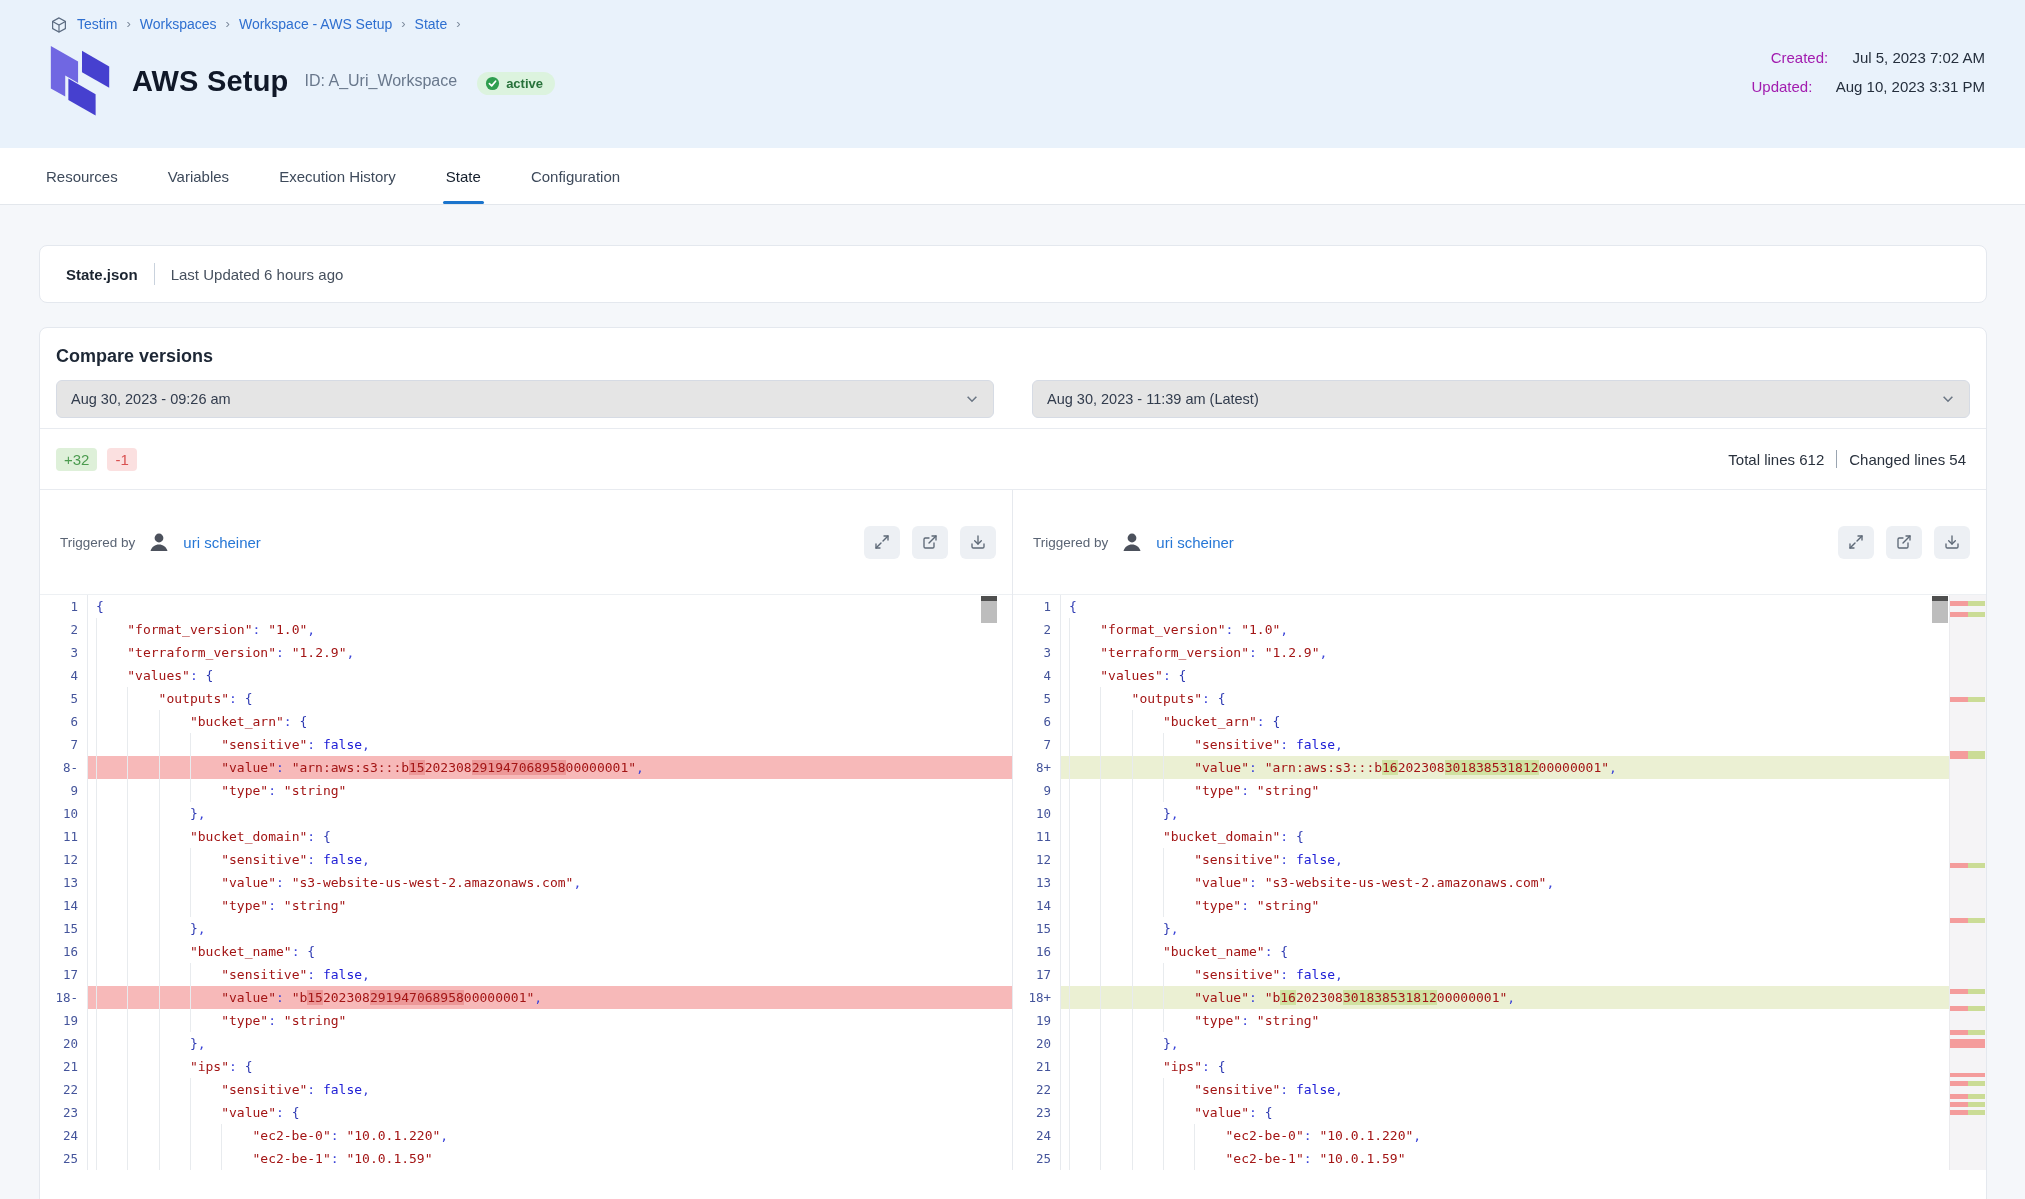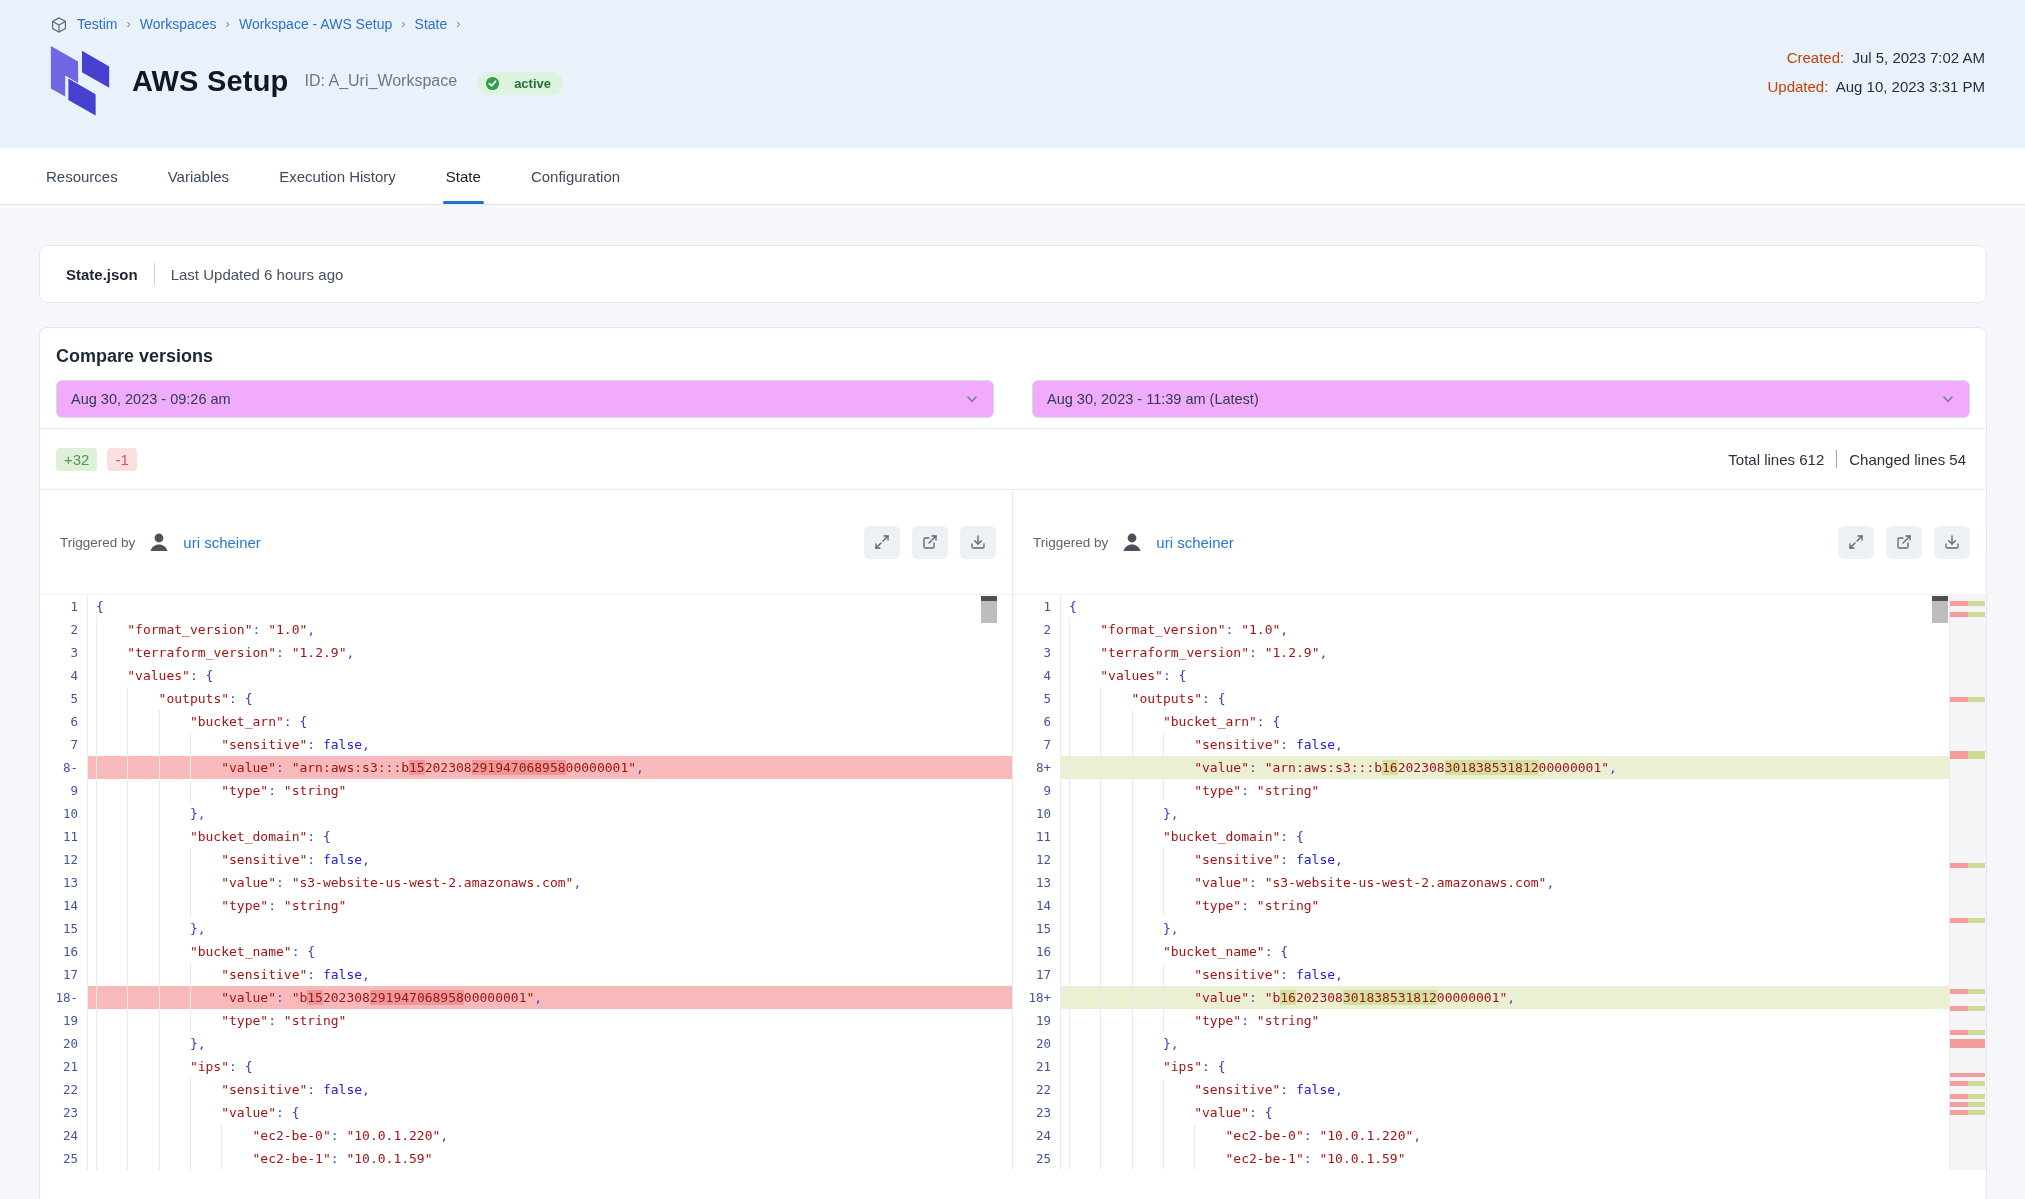--- a/index.html
+++ b/index.html
@@ -12,46 +12,46 @@
   
   .topbar { background:#e9f2fb; height:148px; padding:16px 40px 0 50px; }
   .breadcrumb { display:flex; align-items:flex-start; gap:9px; font-size:14px; }
   .bc-cube { width:18px; height:18px; stroke:#5b6b80; fill:none; stroke-width:1.6; }
   .bc-link { color:#2e6fd0; text-decoration:none; cursor:pointer; }
   .bc-sep { color:#7d8b9d; font-size:13px; }
   .header-row { display:flex; align-items:center; margin-top:10px; }
   .tf-logo { width:62px; height:72px; margin-right:20px; margin-top:2px; }
   .ws-title { font-size:29px; font-weight:600; color:#101828; margin:0; letter-spacing:.2px; }
   .ws-id { font-size:16px; color:#69788c; margin-left:16px; }
-  .badge-active { display:inline-flex; align-items:center; gap:14px; background:#dcf3de;
+  .badge-active { display:inline-flex; align-items:center; gap:6px; background:#dcf3de;
     border-radius:12px; padding:4px 12px 4px 8px; margin-left:20px; margin-top:4px;
     font-size:13px; font-weight:700; color:#27713a; }
   .meta { margin-left:auto; text-align:right; font-size:15px; margin-top:-6px; }
   .meta-row { margin-bottom:12px; }
-  .meta-label { color:#c2410c; margin-right:4px;text-align:right; }
+  .meta-label { color:#a21caf; margin-right:20px;text-align:right; }
   .meta-value { color:#252f3d; }
   
   .tabbar { background:#fff; height:57px; display:flex; gap:50px; padding-left:46px;
     border-bottom:1px solid #e3e7ec; }
   .tab { display:flex; align-items:center; font-size:15px; color:#3e4a5b; position:relative; cursor:pointer; }
   .tab.active { color:#141e2c; }
   .tab.active::after { content:""; position:absolute; left:-3px; right:-3px; bottom:0;
     height:3px; background:#1b74cc; border-radius:2px; }
   
   .card { background:#fff; border:1px solid #e4e8ee; border-radius:8px; margin:0 38px 0 39px; }
   .card-state { margin-top:40px; height:58px; display:flex; align-items:center; padding:0 26px; }
   .state-name { font-size:15px; font-weight:700; color:#1b2430; }
   .vsep { width:1px; height:22px; background:#c9d2dd; margin:0 16px; }
   .state-updated { font-size:15px; color:#46505e; }
   .card-diff { margin-top:24px; height:900px; overflow:hidden; }
   
   .compare { padding:18px 16px 0 16px; }
   .compare-title { font-size:18px; font-weight:700; color:#1d2735; }
   .selects { display:flex; gap:38px; margin-top:13px; margin-bottom:10px; }
-  .select { flex:1; height:38px; border:1px solid #d6dbe4; border-radius:6px; background:#f0abfc;
+  .select { flex:1; height:38px; border:1px solid #d6dbe4; border-radius:6px; background:#e5e5e5;
     display:flex; align-items:center; padding:0 14px; font-size:14.5px; color:#323c4d; cursor:pointer; }
   .chev { margin-left:auto; width:14px; height:14px; stroke:#6b7684; fill:none; stroke-width:1.8; }
   
   .stats { border-top:1px solid #e8ebf0; border-bottom:1px solid #e8ebf0; height:62px;
     display:flex; align-items:center; padding:0 20px 0 16px; }
   .chip { font-size:15px; border-radius:4px; padding:3px 8px; }
   .chip-add { background:#def0d9; color:#4b9b4f; }
   .chip-del { background:#fbe0e0; color:#d95151; margin-left:10px; }
   .totals { margin-left:auto; font-size:15px; color:#29313d; display:flex; align-items:center; gap:12px; }
   .totals .bar { width:1px; height:18px; background:#9aa5b1; }

